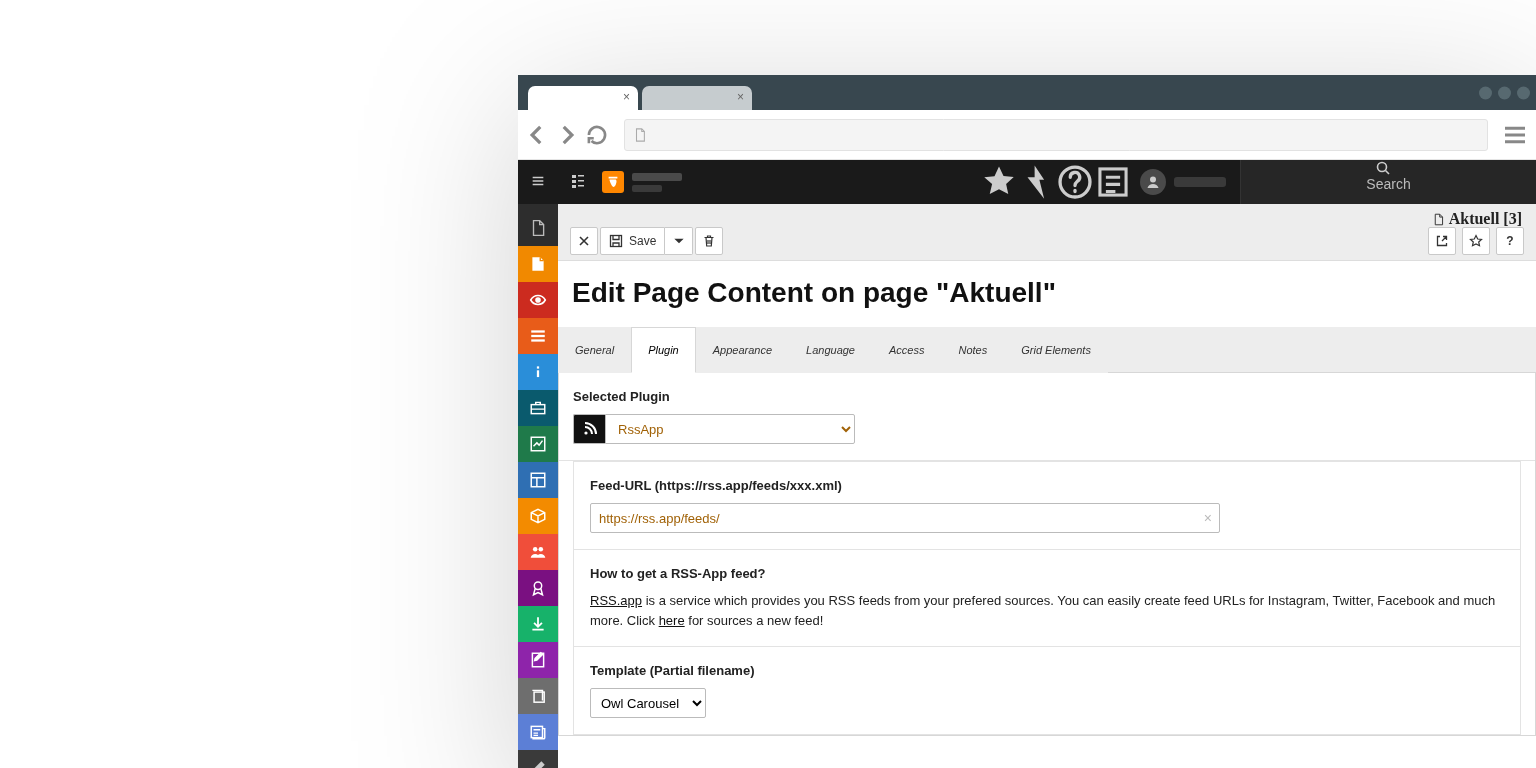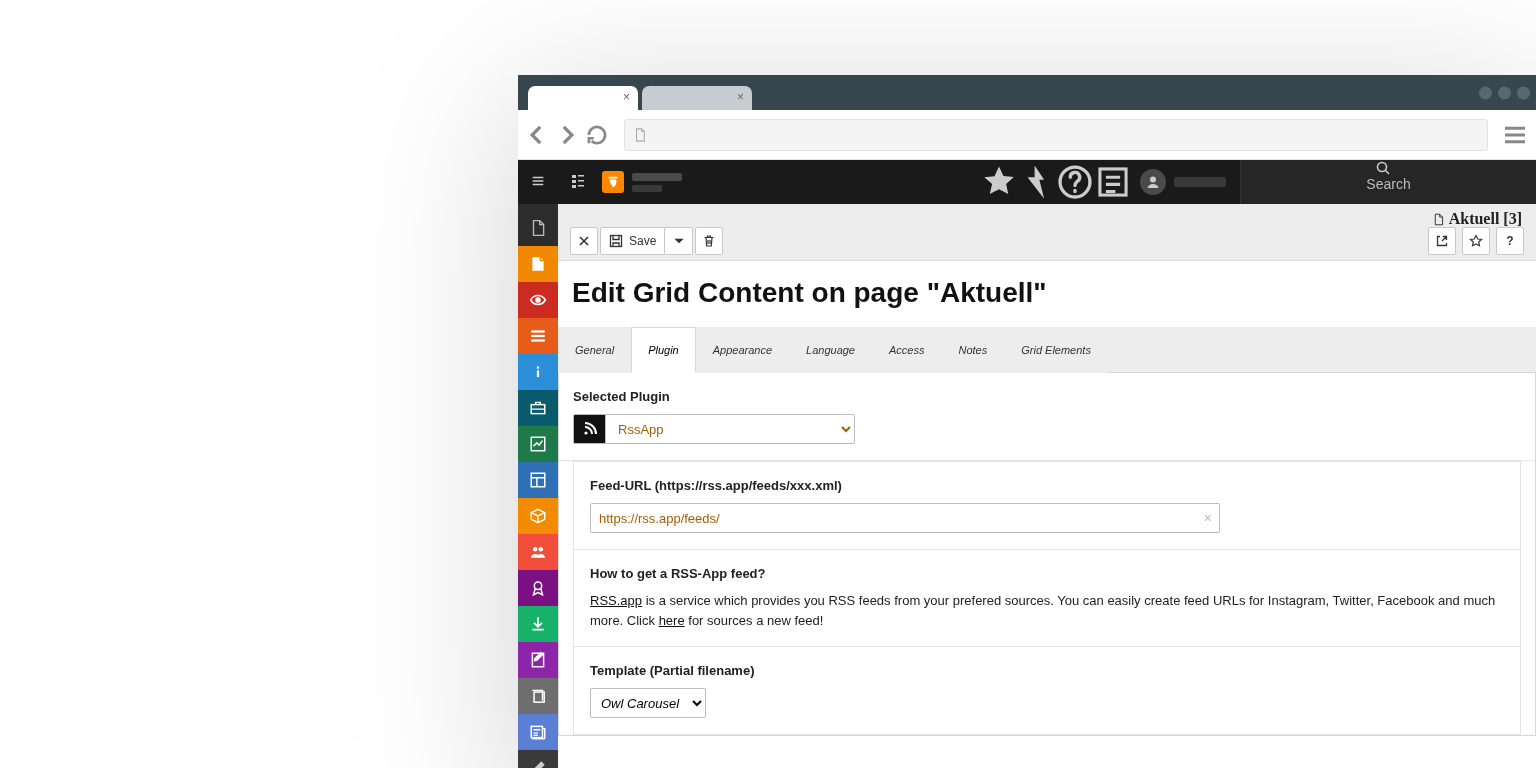--- a/index.html
+++ b/index.html
@@ -260,21 +260,21 @@
   .subsection { padding:16px; border-bottom:1px solid #e3e3e3; }
   .subsection:last-child{ border-bottom:none; }
   .input-wrap { position:relative; width:630px; max-width:100%;border-radius:7px; }
   input.inp.full { width:100%; border-radius:2px; }
   .clear-x {
     position:absolute; right:8px; top:50%; transform:translateY(-50%);
     color:#bbb; font-size:14px; cursor:pointer;
   }
   .helptxt { font-size:13px; color:#222; line-height:1.5; margin-top:6px; }
   .helptxt a { color:#111; text-decoration:underline; }
-  select.small { height:30px; border:1px solid #bbb; border-radius:2px; font-size:13px; padding:0 6px; width:116px; background:#fff;font-style:italic; }
+  select.small { height:30px; border:1px solid #bbb; border-radius:2px; font-size:13px; padding:0 6px; width:116px; background:#fff; }
 </style>
 </head>
 <body>
 
 <div class="stage">
 
   <div class="browser-titlebar">
     <div class="tabs">
       <div class="tab active">
         <span class="x">×</span>
@@ -534,21 +534,21 @@
             <button class="btn icon-only">
               <svg viewBox="0 0 14 14" fill="none" stroke="#333" stroke-width="1.2">
                   <path d="M7 1.5l1.7 3.5 3.8.4-2.8 2.6.8 3.7L7 10l-3.5 1.7.8-3.7L1.5 5.4l3.8-.4z"></path>
                 </svg>
             </button>
             <button class="btn icon-only" style="font-weight:700">?</button>
           </div>
         </div>
 
         <div class="mod-content">
-          <h1 class="page-title">Edit Grid Content on page "Aktuell"</h1>
+          <h1 class="page-title">Edit Page Content on page "Aktuell"</h1>
 
           <div class="tabs-row" id="tabsrow">
               <div class="ptab">General</div>
               <div class="ptab active">Plugin</div>
               <div class="ptab">Appearance</div>
               <div class="ptab">Language</div>
               <div class="ptab">Access</div>
               <div class="ptab">Notes</div>
               <div class="ptab">Grid Elements</div>
             </div>

